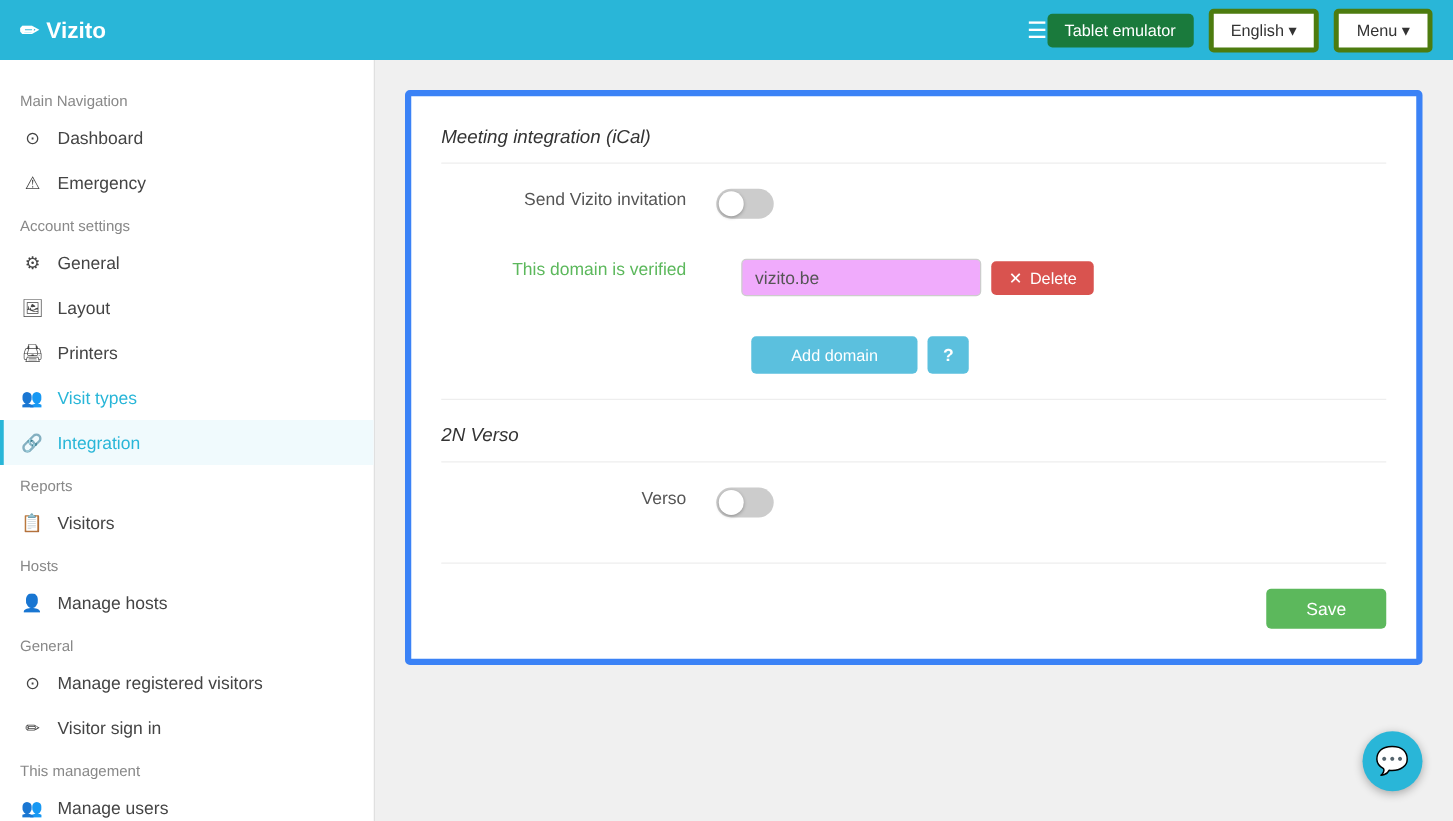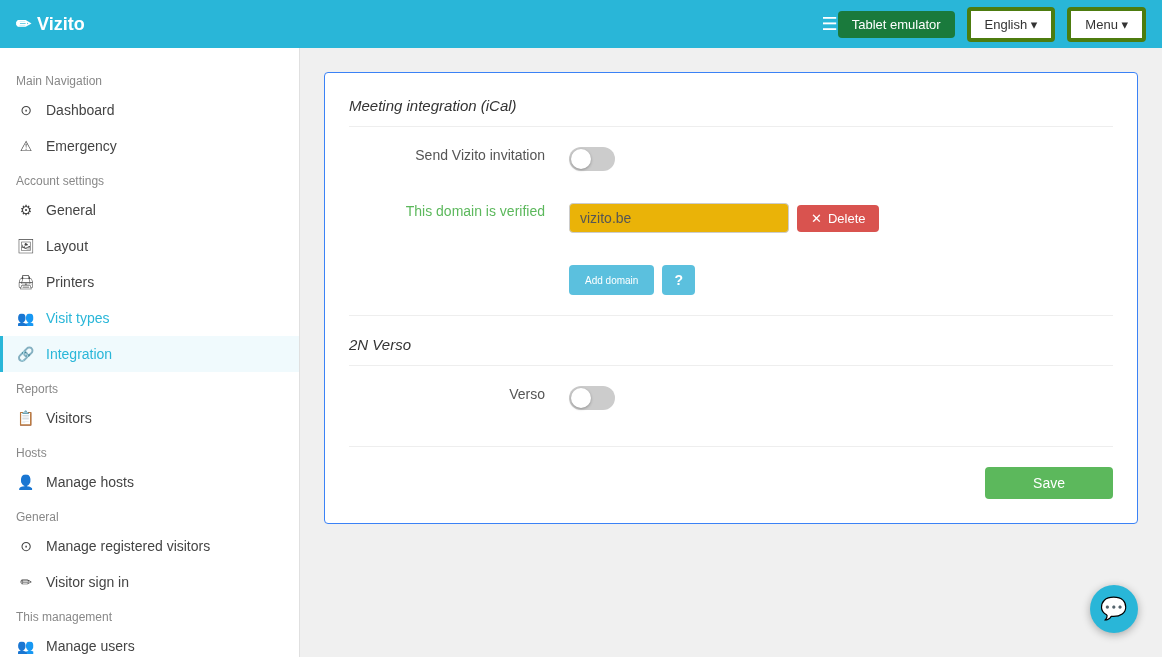--- a/index.html
+++ b/index.html
@@ -104,21 +104,21 @@
     }
 
     
     .main {
       flex: 1;
       padding: 24px;
       background: #f0f0f0;
     }
     .card {
       background: white;
-      border: 1px solid #3b82f6;
+      border: 5px solid #3b82f6;
       border-radius: 4px;
       padding: 24px;
       margin-bottom: 16px;
     }
 
     
     .section-title {
       font-style: italic;
       font-weight: 500;
       font-size: 15px;
@@ -179,44 +179,46 @@
     .domain-row {
       display: flex;
       align-items: center;
       gap: 8px;
     }
     .domain-input {
       border: 1px solid #ccc;
       border-radius: 4px;
       padding: 6px 10px;
       font-size: 14px;
-      width: 220px;
+      width: 192px;
       color: #555;
-      background: #eab308;
+      background: #f0abfc;
+      margin-left: 20px;
     }
     .btn-delete {
       background: #d9534f;
       color: white;
       border: none;
       padding: 6px 14px;
       border-radius: 4px;
       cursor: pointer;
       font-size: 13px;
       display: flex;
       align-items: center;
       gap: 6px;
     }
     .btn-add-domain {
       background: #5bc0de;
       color: white;
       border: none;
-      padding: 7px 16px;
-      border-radius: 4px;
-      cursor: pointer;
-      font-size: 10px;
+      padding: 7px 32px;
+      border-radius: 4px;
+      cursor: pointer;
+      font-size: 13px;
+      margin-left: 28px;
     }
     .btn-help {
       background: #5bc0de;
       color: white;
       border: none;
       padding: 7px 12px;
       border-radius: 4px;
       cursor: pointer;
       font-size: 14px;
       font-weight: bold;
@@ -231,21 +233,21 @@
     .section-divider {
       border: none;
       border-top: 1px solid #eee;
       margin: 20px 0;
     }
 
     .btn-save {
       background: #5cb85c;
       color: white;
       border: none;
-      padding: 8px 48px;
+      padding: 8px 32px;
       border-radius: 4px;
       cursor: pointer;
       font-size: 14px;
       float: right;
     }
     .save-row {
       display: flex;
       justify-content: flex-end;
       margin-top: 20px;
     }

